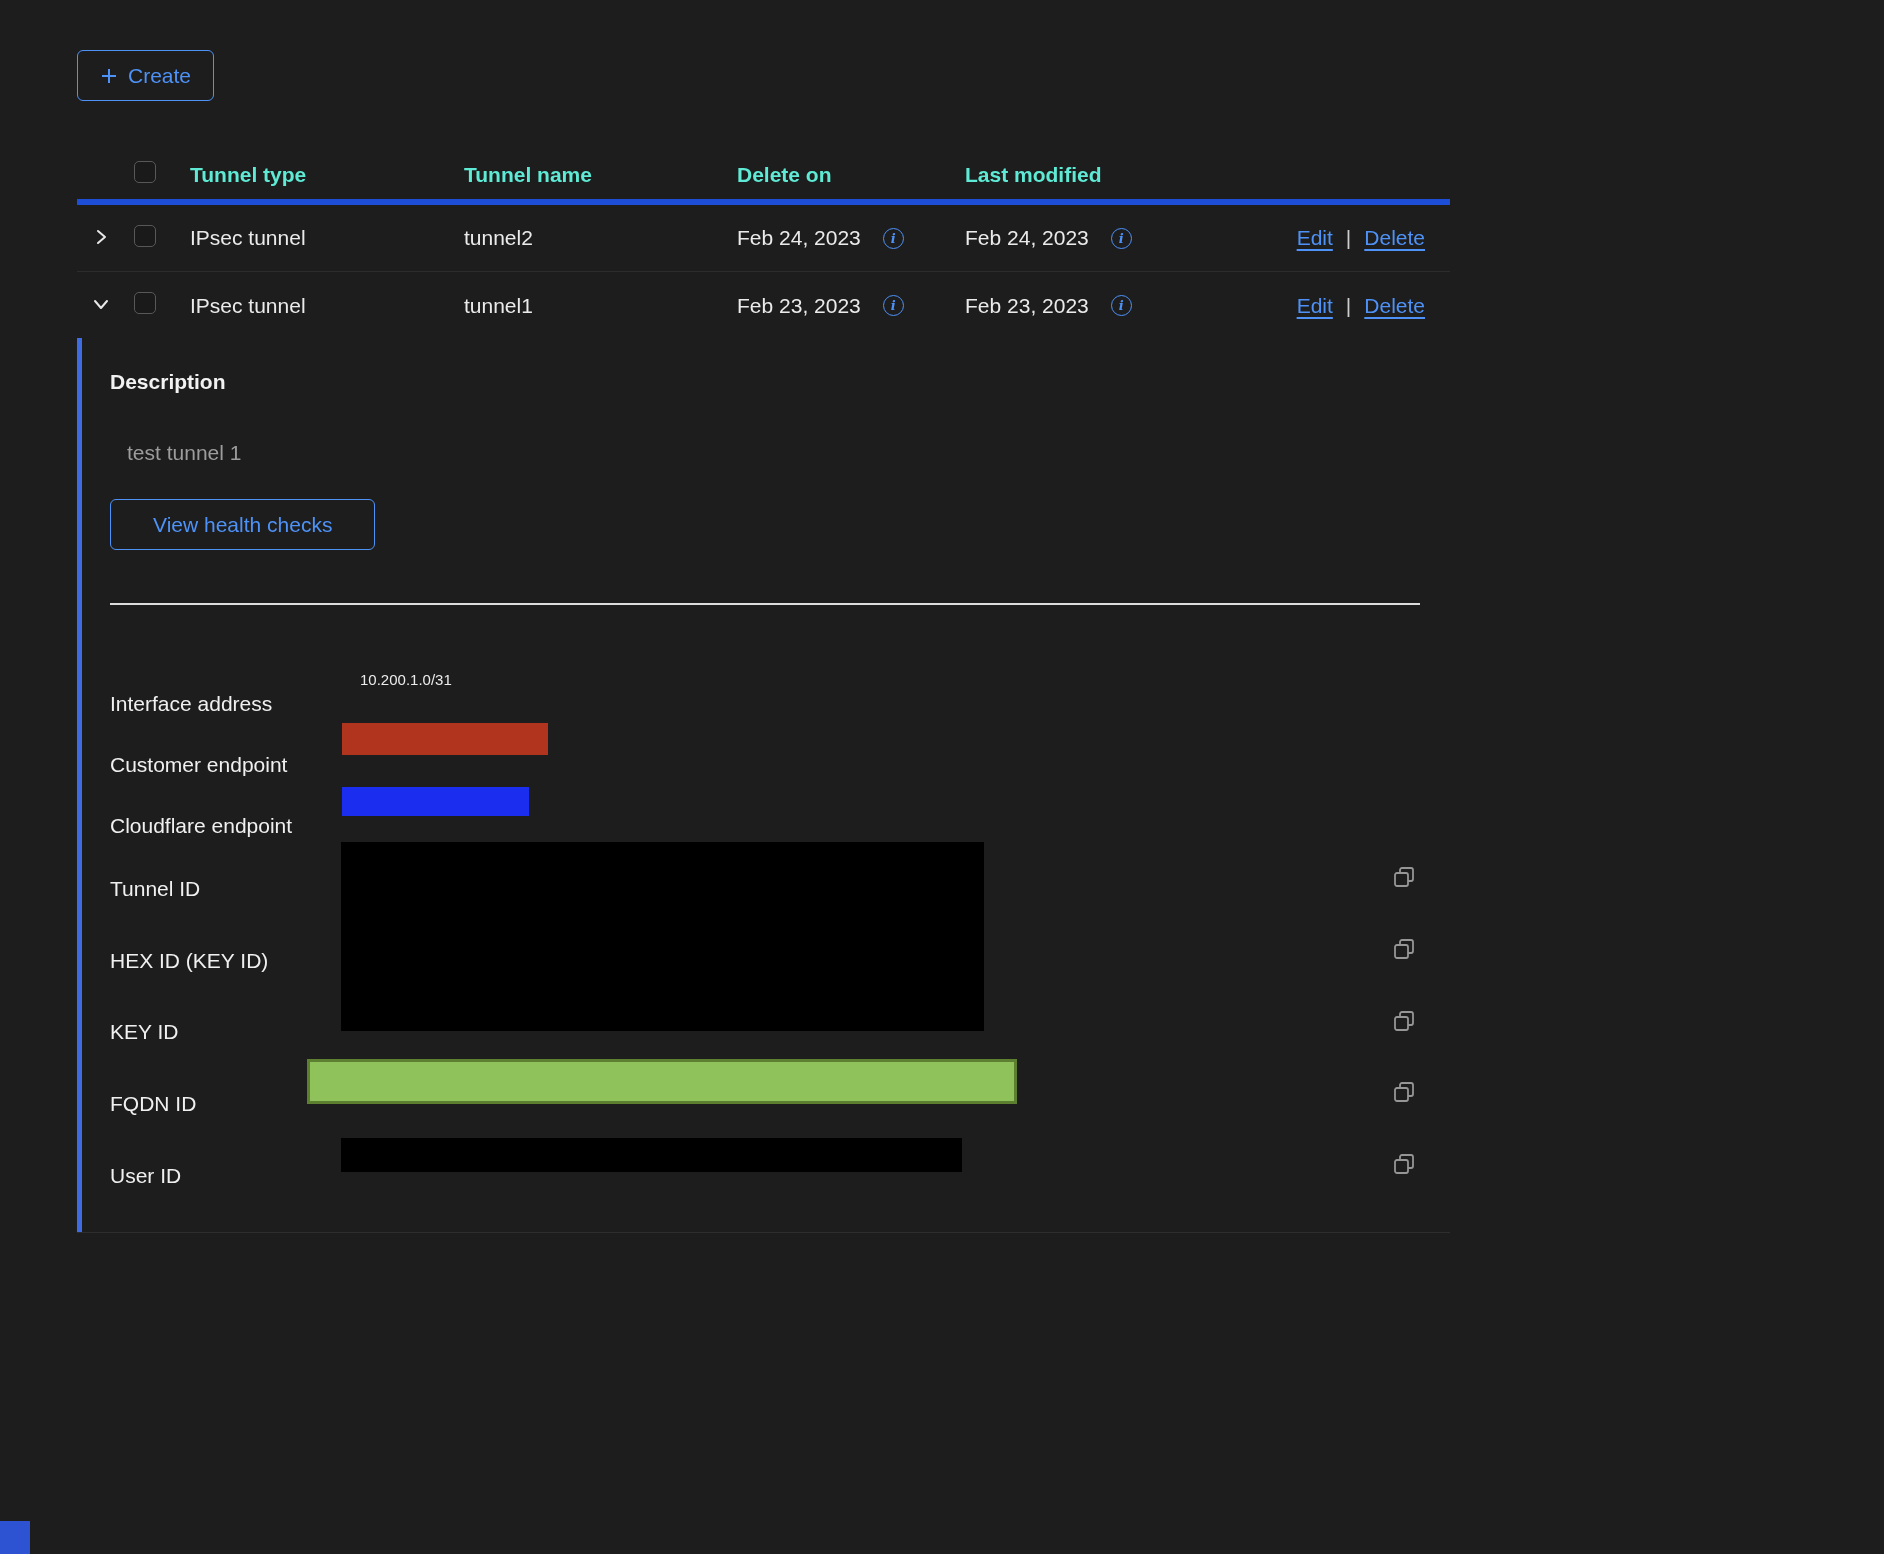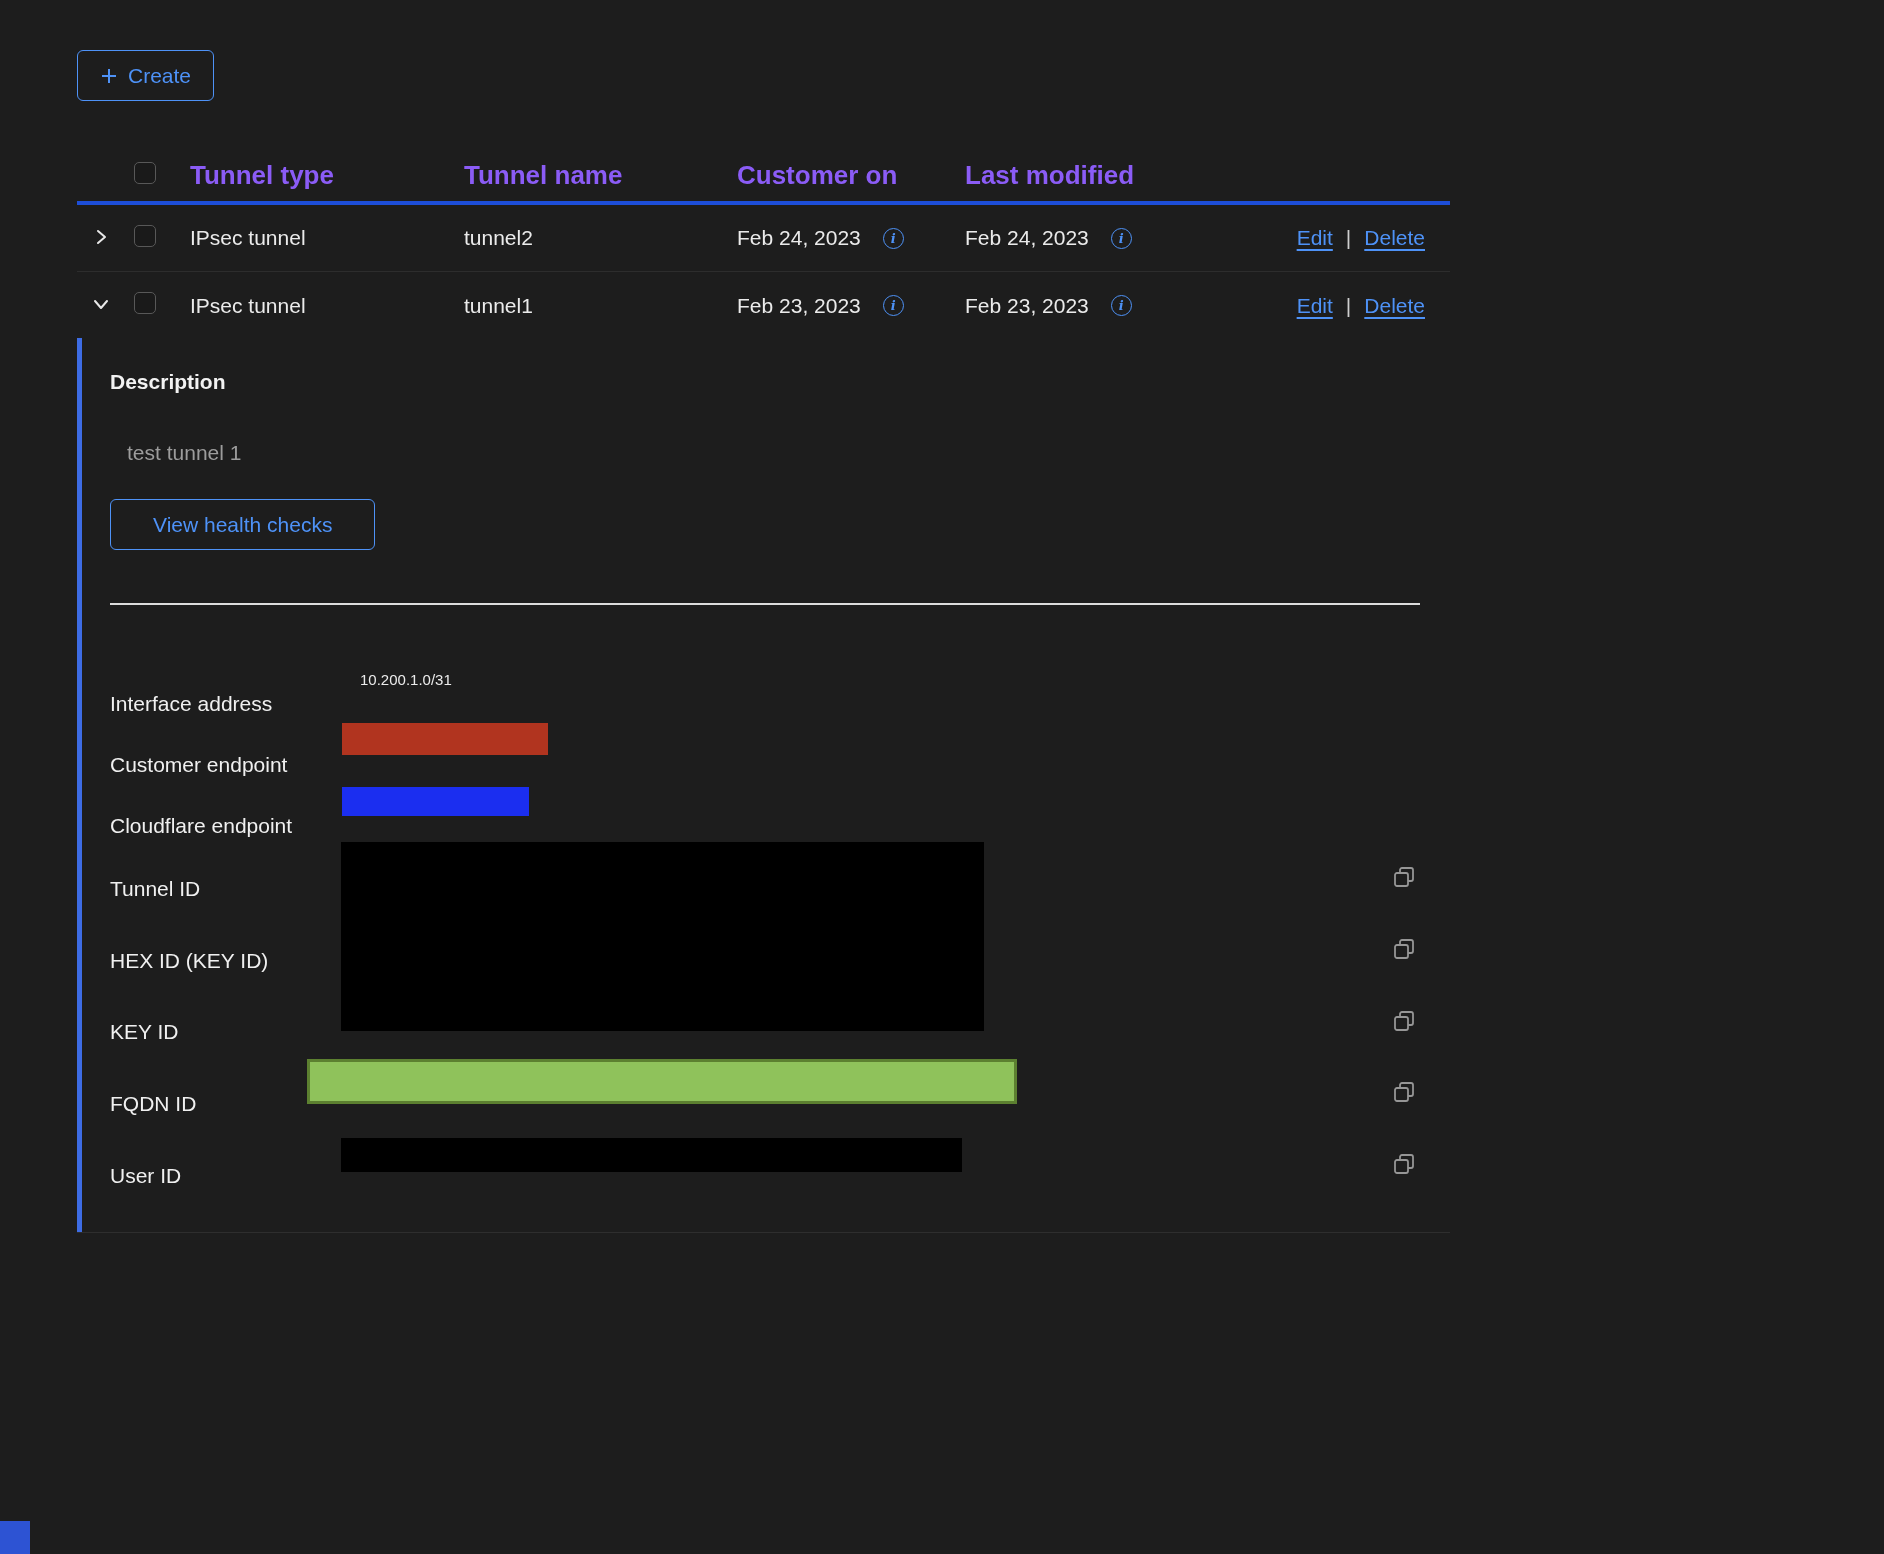--- a/index.html
+++ b/index.html
@@ -21,21 +21,21 @@
   }
   .plus-icon { display:inline-flex; }
 
   
   .table { position:absolute; left:77px; top:150px; width:1373px; }
   .trow {
     display:grid;
     grid-template-columns:57px 56px 274px 273px 228px 250px 1fr;
     align-items:center;
   }
-  .thead { height:55px; border-bottom:4px solid #1d4ed8; font-weight:700; font-size:26px; color:#8b5cf6; }
+  .thead { height:55px; border-bottom:6px solid #1d4ed8; font-weight:700; font-size:21px; color:#5eead4; }
   .datarow { height:67px; font-size:21px; color:#ebebeb; }
   .datarow.bordered { border-bottom:1px solid #2d2d2d; }
 
   .expander {
     background:none; border:none; padding:0; margin-left:11px;
     width:26px; height:26px; display:flex; align-items:center; justify-content:center;
     cursor:pointer; color:#e8e8e8;
   }
   .checkbox {
     width:22px; height:22px; border:1.6px solid #585858; border-radius:5px;
@@ -99,21 +99,21 @@
     <span>Create</span>
   </button>
 
   <div class="table">
 
     <div class="trow thead">
       <div></div>
       <div><span class="checkbox"></span></div>
       <div>Tunnel type</div>
       <div>Tunnel name</div>
-      <div>Customer on</div>
+      <div>Delete on</div>
       <div>Last modified</div>
       <div></div>
     </div>
 
     <div class="trow datarow bordered">
       <div>
         <button class="expander">
           <span>
             <svg width="18" height="18" viewBox="0 0 18 18">
                 <path d="M6 3l7 6-7 6" stroke="currentColor" stroke-width="2" fill="none" stroke-linecap="round" stroke-linejoin="round"></path>

